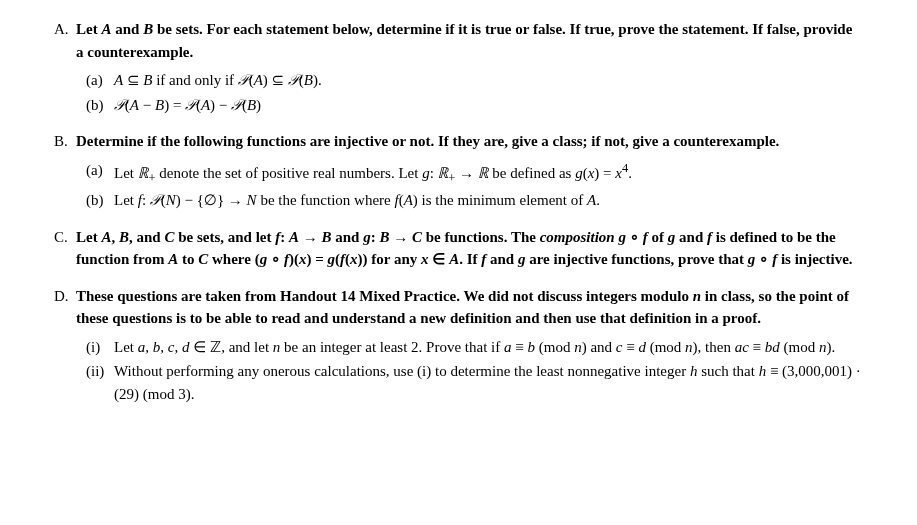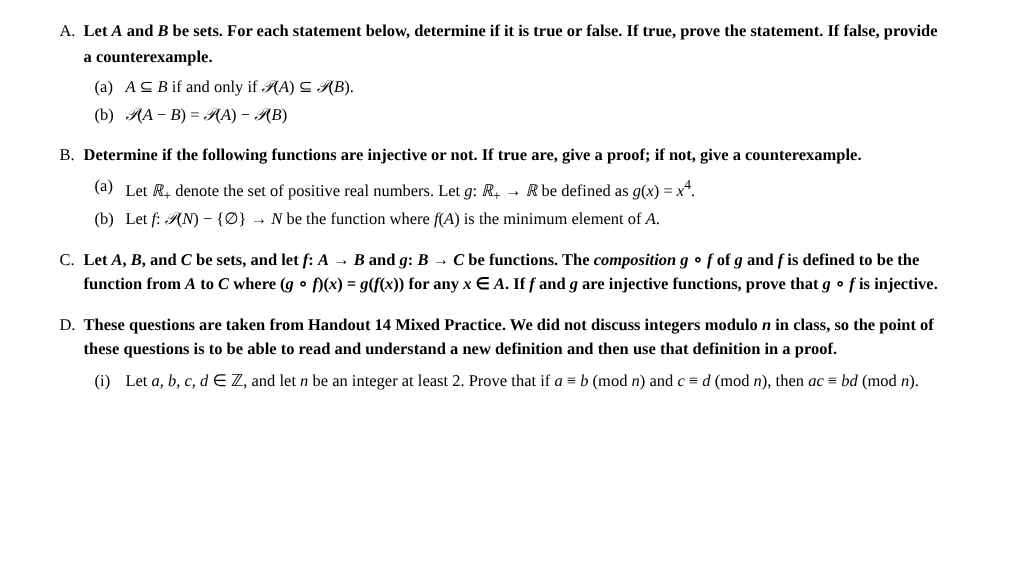--- a/index.html
+++ b/index.html
@@ -84,21 +84,21 @@
       <span class="math">𝒫</span>(<span class="math">A</span> − <span class="math">B</span>) = <span class="math">𝒫</span>(<span class="math">A</span>) − <span class="math">𝒫</span>(<span class="math">B</span>)
     </div>
   </div>
 </div>
 
 <div class="problem">
   <div class="problem-row">
     <span class="letter">B.</span>
     <div class="problem-content">
       <span>
-        Determine if the following functions are injective or not. If true are, give a proof; if not, give a counterexample.
+        Determine if the following functions are injective or not. If they are, give a class; if not, give a counterexample.
       </span>
     </div>
   </div>
   <div class="sub-problem">
     <span class="sub-label">(a)</span>
     <div class="sub-content">
       Let <span class="math">ℝ</span><sub>+</sub> denote the set of positive real numbers. Let <span class="math">g</span>: <span class="math">ℝ</span><sub>+</sub> → <span class="math">ℝ</span> be defined as <span class="math">g</span>(<span class="math">x</span>) = <span class="math">x</span><sup>4</sup>.
     </div>
   </div>
   <div class="sub-problem">
@@ -128,13 +128,19 @@
         These questions are taken from Handout 14 Mixed Practice. We did not discuss integers modulo <span class="math">n</span> in class, so the point of these questions is to be able to read and understand a new definition and then use that definition in a proof.
       </span>
     </div>
   </div>
   <div class="sub-problem">
     <span class="sub-label">(i)</span>
     <div class="sub-content">
       Let <span class="math">a, b, c, d</span> ∈ ℤ, and let <span class="math">n</span> be an integer at least 2. Prove that if <span class="math">a</span> ≡ <span class="math">b</span> (mod <span class="math">n</span>) and <span class="math">c</span> ≡ <span class="math">d</span> (mod <span class="math">n</span>), then <span class="math">ac</span> ≡ <span class="math">bd</span> (mod <span class="math">n</span>).
     </div>
   </div>
+  <div class="sub-problem">
+    <span class="sub-label">(ii)</span>
+    <div class="sub-content">
+      Without performing any onerous calculations, use (i) to determine the least nonnegative integer <span class="math">h</span> such that <span class="math">h</span> ≡ (3,000,001) · (29) (mod 3).
+    </div>
+  </div>
 </div>
 
 </body></html>

